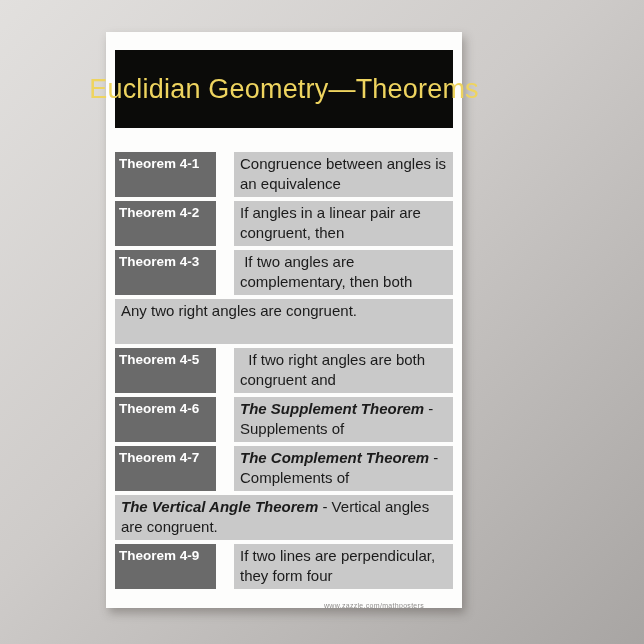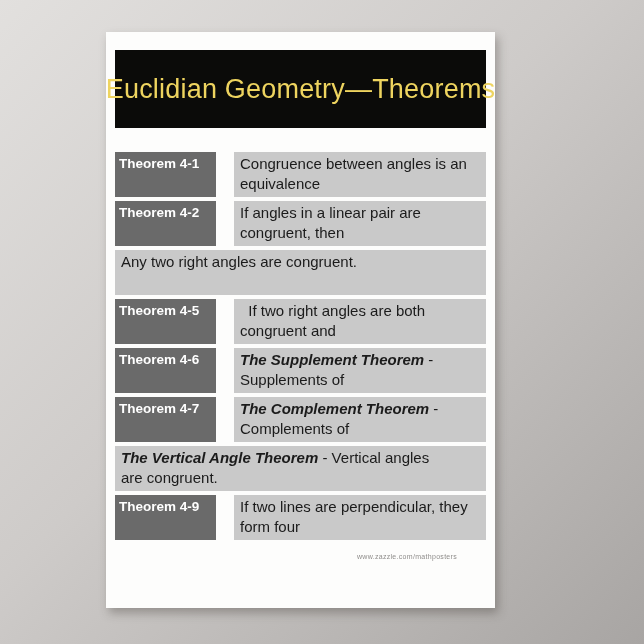--- a/index.html
+++ b/index.html
@@ -11,21 +11,21 @@
     width: 644px;
     height: 644px;
     overflow: hidden;
     background: linear-gradient(135deg, #e2e0de 0%, #cecbc9 45%, #a8a5a3 100%);
     font-family: "Liberation Sans", sans-serif;
   }
   .poster {
     position: absolute;
     left: 106px;
     top: 32px;
-    width: 389px;
+    width: 356px;
     height: 576px;
     box-sizing: border-box;
     padding: 18px 9px 0 9px;
     background: #fdfdfc;
     box-shadow: 3px 5px 9px rgba(60, 55, 50, 0.35);
   }
   .title-banner {
     height: 78px;
     margin-bottom: 24px;
     background: #0b0b09;
@@ -103,20 +103,25 @@
         <div class="text-cell"><span class="em"></span><span>Congruence between angles is an equivalence
 relation.</span></div>
       </div>
 
       <div class="row">
         <div class="label-cell">Theorem 4-2</div>
         <div class="text-cell"><span class="em"></span><span>If angles in a linear pair are congruent, then
 each of them is a right angle.</span></div>
       </div>
 
+      <div class="row">
+        <div class="label-cell">Theorem 4-3</div>
+        <div class="text-cell"><span class="em"></span><span> If two angles are complementary, then both
+are acute.</span></div>
+      </div>
 
       <div class="row">
         <div class="text-cell"><span class="em"></span><span>Any two right angles are congruent.</span></div>
       </div>
 
       <div class="row">
         <div class="label-cell">Theorem 4-5</div>
         <div class="text-cell"><span class="em"></span><span>  If two right angles are both congruent and
 supplementary, then each is a right angle.</span></div>
       </div>

